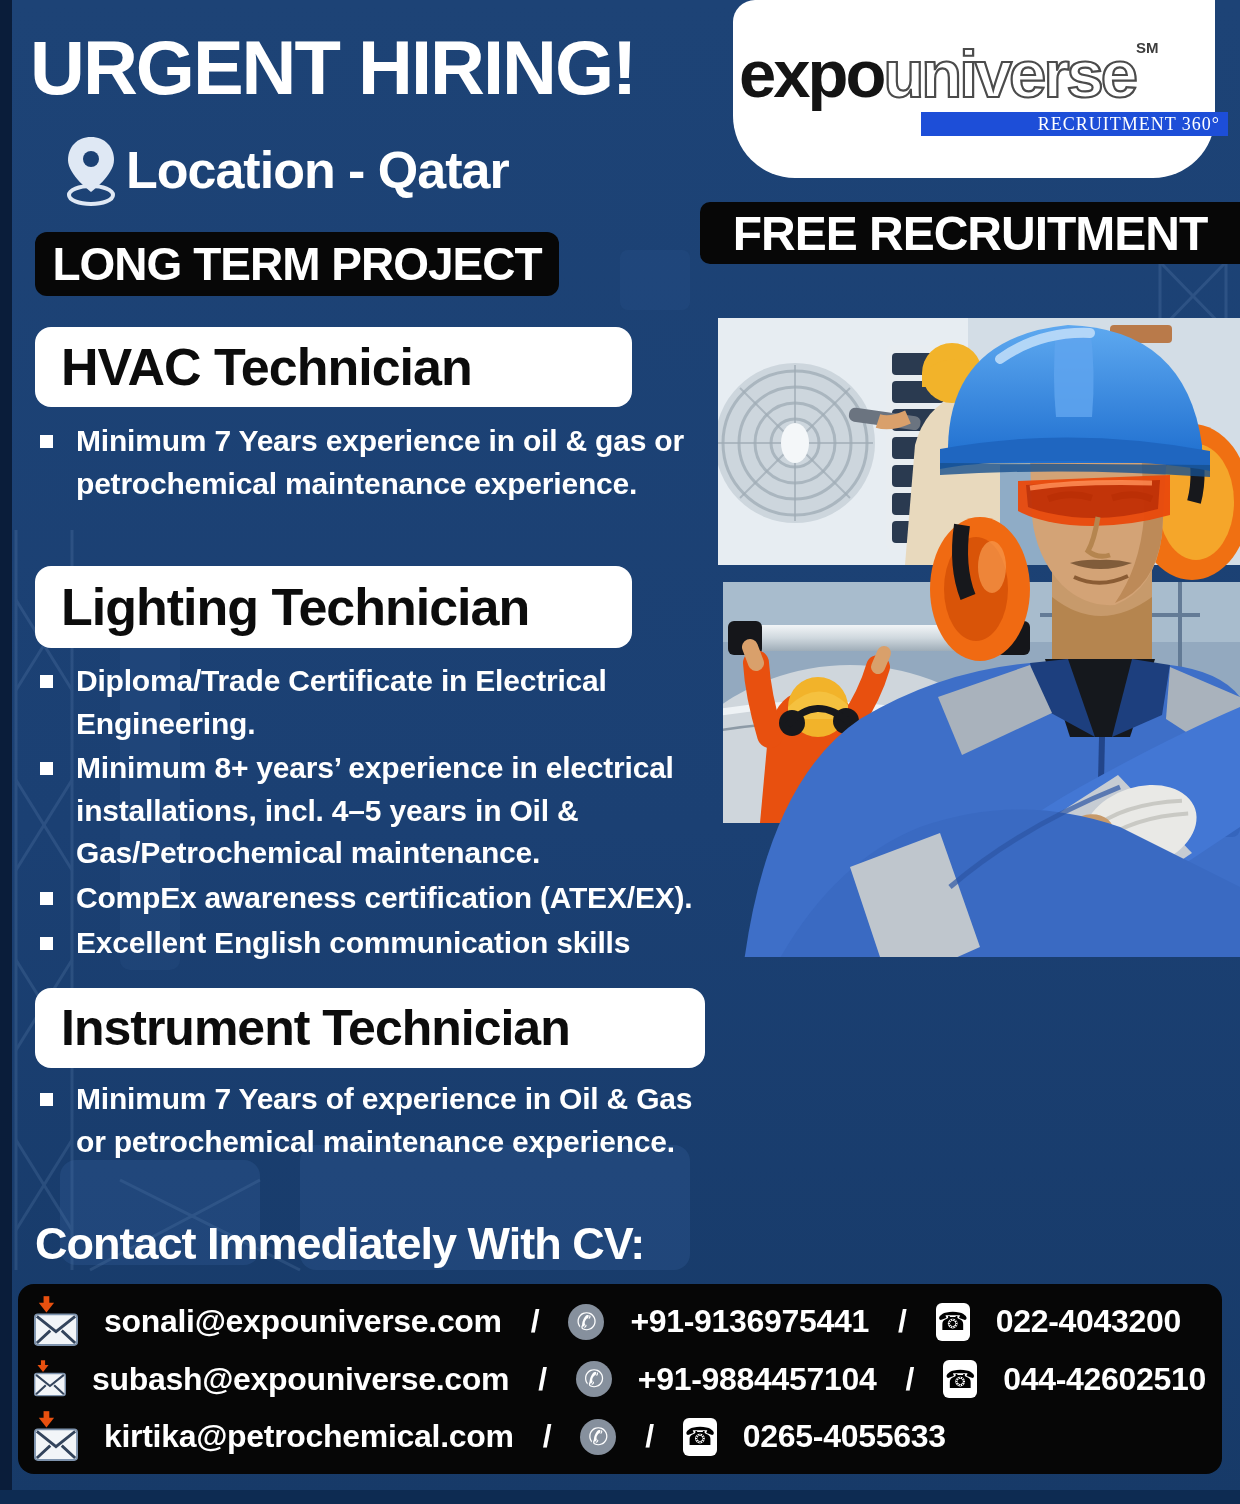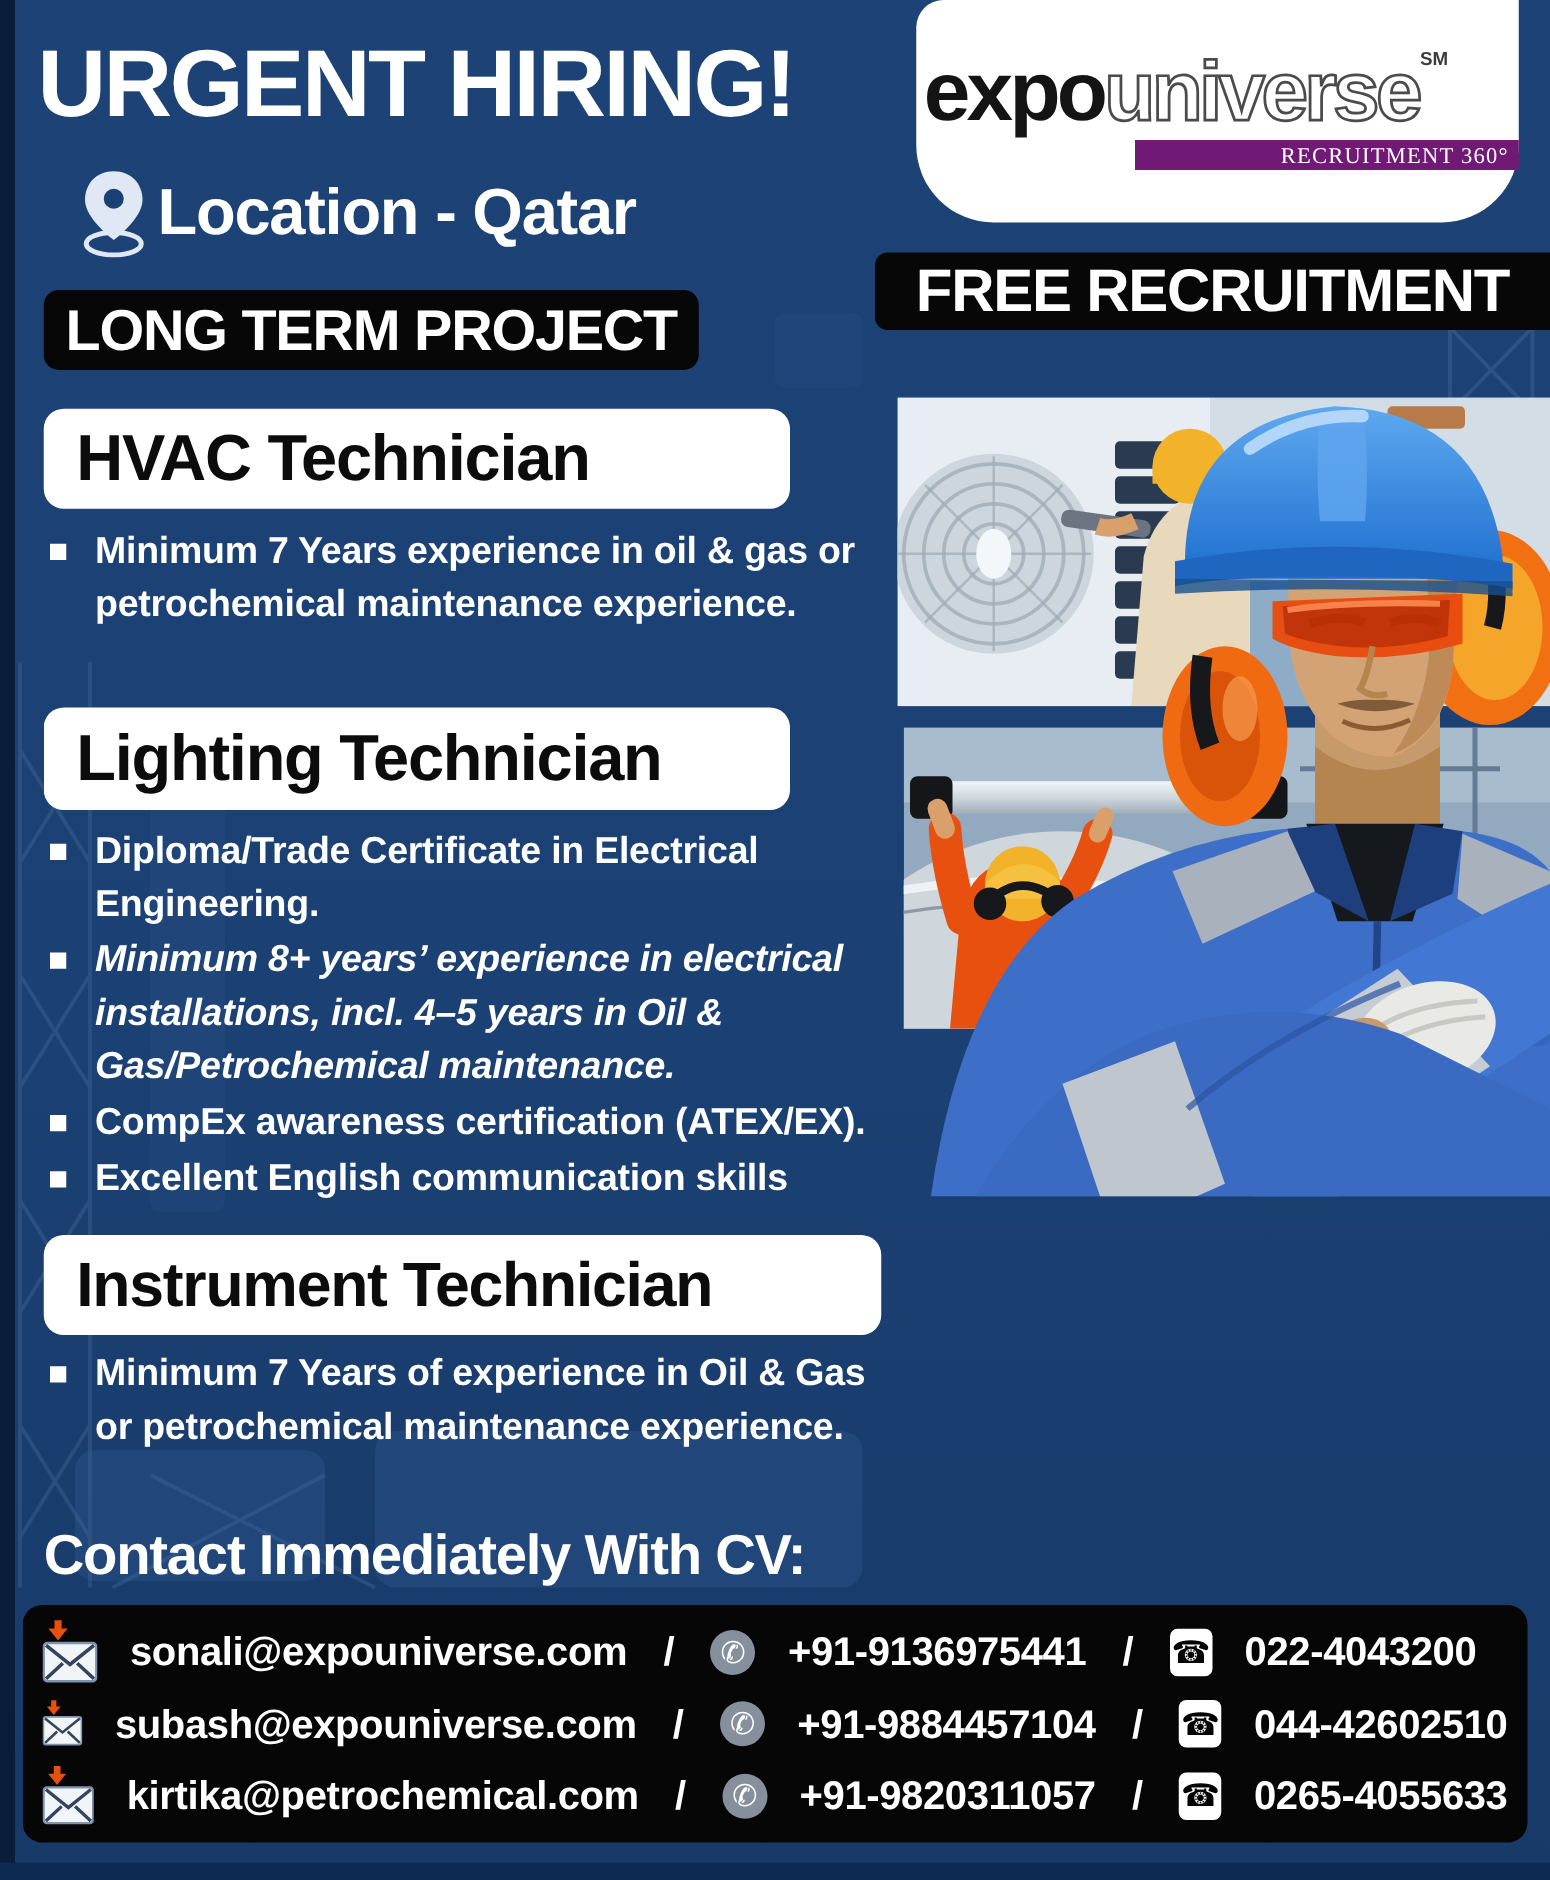--- a/index.html
+++ b/index.html
@@ -20,21 +20,21 @@
     display:flex;align-items:center;justify-content:center;color:#fff;font-size:46px;font-weight:700;
     letter-spacing:-1px;z-index:3;}
   
   .logo-card{left:733px;top:0;width:482px;height:178px;background:#ffffff;
     border-radius:22px 0 62px 62px;z-index:4;}
   .brand-row{position:absolute;left:6px;top:40px;display:flex;align-items:flex-start;line-height:1;}
   .expo{font-size:67px;font-weight:700;color:#141414;letter-spacing:-3px;text-align:right;}
   .universe{font-size:67px;font-weight:700;color:#ffffff;letter-spacing:-3px;
     -webkit-text-stroke:2.2px #4b4b4b;text-shadow:0 0 1px #4b4b4b;}
   .sm{font-size:15px;font-weight:700;color:#3c3c3c;margin-top:0;margin-left:1px;}
-  .logo-bar{position:absolute;left:175px;top:112px;width:307px;height:24px;background:#701a75;
+  .logo-bar{position:absolute;left:188px;top:112px;width:307px;height:24px;background:#1d4ed8;
     color:#fff;font-family:"Liberation Serif",serif;font-size:18px;line-height:24px;
     text-align:right;padding-right:8px;box-sizing:border-box;letter-spacing:1px;}
   .badge-free{left:700px;top:202px;width:540px;height:62px;background:#070707;
     border-radius:10px 0 0 10px;display:flex;align-items:center;justify-content:center;
     color:#fff;font-size:48px;font-weight:700;letter-spacing:-1px;z-index:4;}
   
   .photo-wrap{left:700px;top:295px;width:540px;height:690px;z-index:1;}
   
   .job-card{background:#ffffff;border-radius:16px;display:flex;align-items:center;
     padding-left:26px;box-sizing:border-box;color:#0c0c0c;font-weight:700;z-index:3;}
@@ -43,21 +43,21 @@
   .card-3{left:35px;top:988px;width:670px;height:80px;font-size:50px;letter-spacing:-1px;}
   
   .bullets{color:#fff;font-size:30px;font-weight:700;line-height:1.42;z-index:3;letter-spacing:-0.2px;}
   .b-1{left:40px;top:420px;width:660px;}
   .b-2{left:40px;top:660px;width:800px;}
   .b-3{left:40px;top:1078px;width:680px;}
   .bullets ul{list-style:none;margin:0;padding:0;}
   .bullets li{display:flex;gap:23px;margin-bottom:2px;}
   .sq{flex:0 0 13px;width:13px;height:13px;background:#fff;margin-top:15px;}
   .mw620{max-width:620px;} .mw700{max-width:700px;}
-  .mw750{max-width:750px;font-style:italic;} .mw655{max-width:655px;}
+  .mw750{max-width:750px;} .mw655{max-width:655px;}
   
   .contact-h{left:35px;top:1218px;color:#fff;font-size:45px;font-weight:700;letter-spacing:-1px;
     border-bottom:3px solid #fff;padding-bottom:20px;z-index:3;}
   .contact-bar{left:18px;top:1284px;width:1204px;height:190px;background:#060606;border-radius:16px;
     display:flex;flex-direction:column;justify-content:space-evenly;padding:6px 16px;
     box-sizing:border-box;z-index:5;}
   .c-row{display:flex;align-items:center;gap:26px;color:#fff;font-size:32px;font-weight:700;
     letter-spacing:-0.3px;white-space:nowrap;}
   .sep{margin:0 3px;}
   .wa-icon{width:36px;height:36px;border-radius:50%;background:#86909d;color:#fff;
@@ -346,21 +346,20 @@
       <svg width="44" height="52" viewBox="0 0 46 54">
         <path d="M13,0 L13,9" stroke="#e8500f" stroke-width="6"></path>
         <path d="M5,7 L13,17 L21,7 Z" fill="#e8500f"></path>
         <rect x="1" y="19" width="44" height="32" rx="3" fill="#f2f5f8" stroke="#7e93ad" stroke-width="2"></rect>
         <path d="M3,21 L23,37 L43,21" stroke="#33445c" stroke-width="3" fill="none"></path>
         <path d="M3,49 L17,36 M43,49 L29,36" stroke="#33445c" stroke-width="3" fill="none"></path>
       </svg>
       <span>kirtika@petrochemical.com</span>
       <span class="sep">/</span>
       <span class="wa-icon">✆</span>
-      <span>+91-9820311057</span>
       <span class="sep">/</span>
       <span class="tel-icon">☎</span>
       <span>0265-4055633</span>
     </div>
   </div>
 
   <div class="abs edge-left"></div>
   <div class="abs edge-bottom"></div>
 </div>
 

